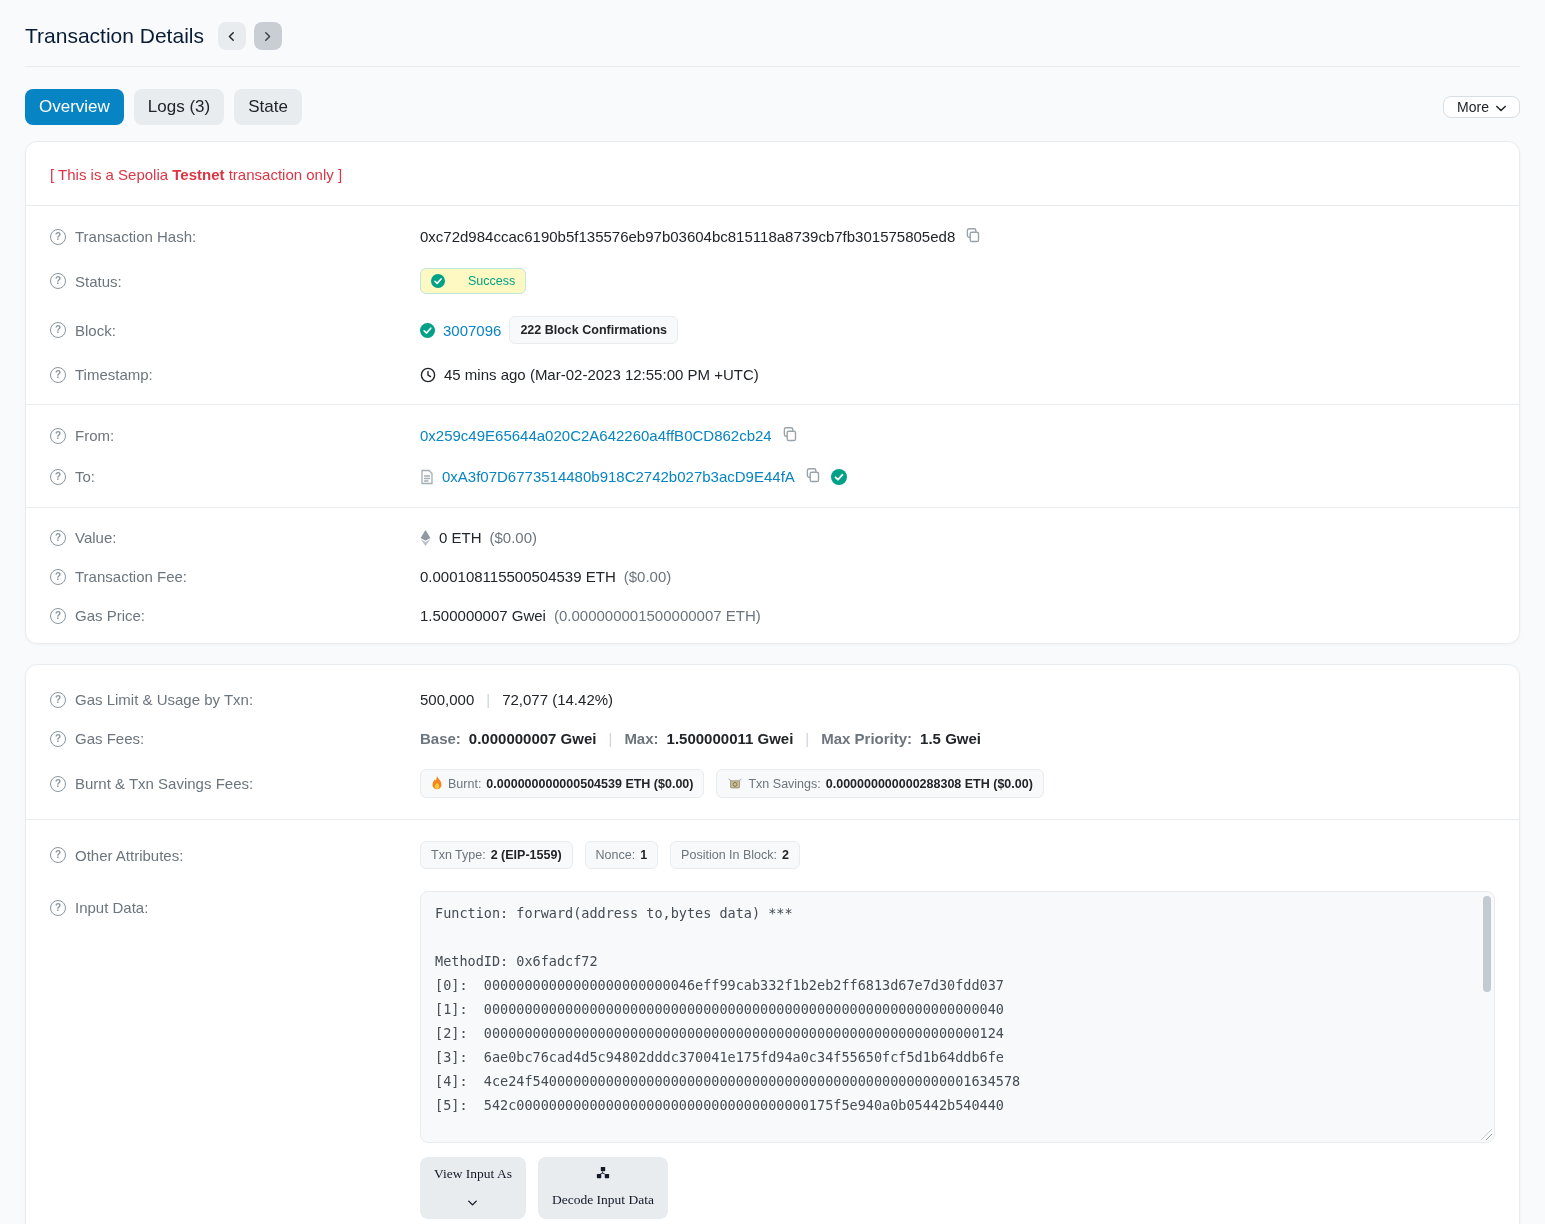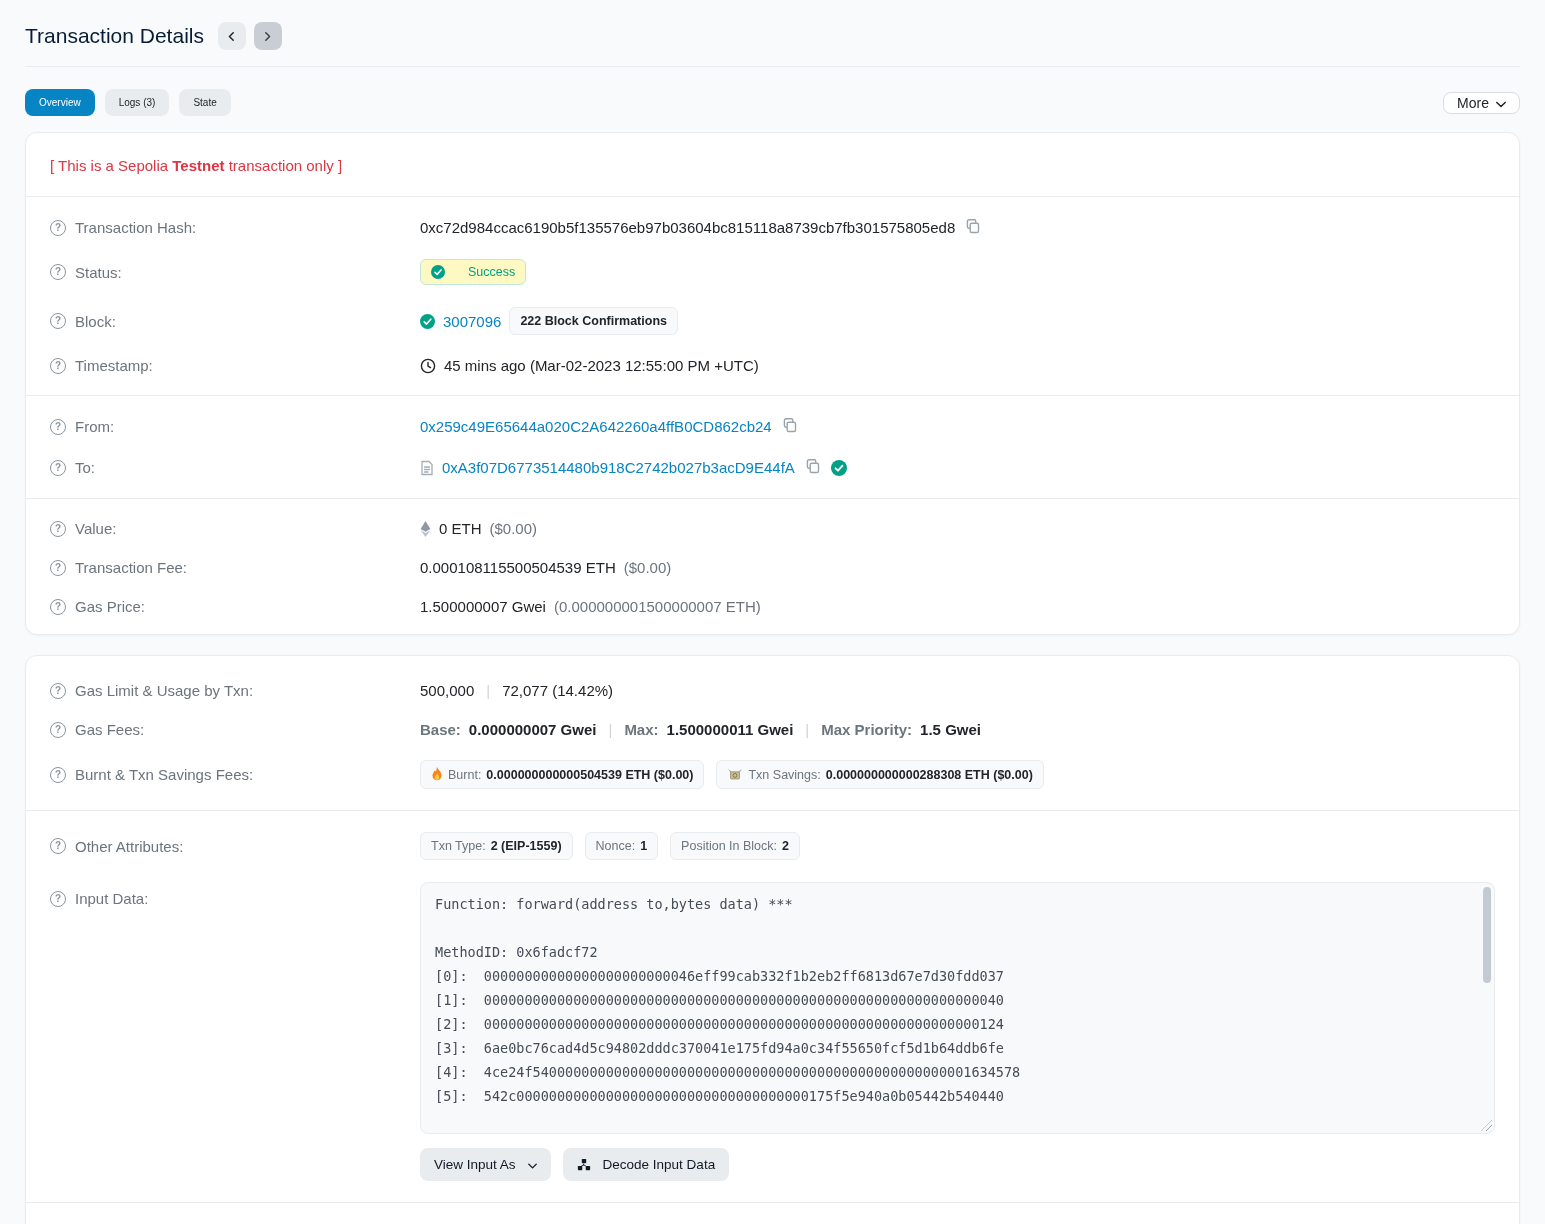--- a/index.html
+++ b/index.html
@@ -17,21 +17,21 @@
   .page-header { display:flex; align-items:center; gap:14px; padding:6px 0 16px 0; border-bottom:1px solid #e9ecef; }
   .page-title { font-size:21px; font-weight:400; margin:0; color:#081d35; }
   .nav-btns { display:flex; gap:8px; }
   .nav-btn { width:28px; height:28px; border:none; border-radius:8px; background:#e9ecef; display:flex; align-items:center; justify-content:center; cursor:pointer; padding:0; }
   .nav-btn.next { background:#c9ced4; }
   .nav-btn svg { display:block; }
 
   
   .tabs-row { display:flex; align-items:center; justify-content:space-between; margin:22px 0 16px 0; }
   .tabs { display:flex; gap:10px; }
-  .tab { border:none; border-radius:8px; padding:8px 14px; font-size:10px; font-weight:500; background:#e9ecef; color:#212529; cursor:pointer; font-family:inherit; }
+  .tab { border:none; border-radius:8px; padding:8px 14px; font-size:17px; font-weight:500; background:#e9ecef; color:#212529; cursor:pointer; font-family:inherit; }
   .tab.active { background:#0784c3; color:#fff; }
   .more-btn { background:#fff; border:1px solid #d8dee4; border-radius:8px; padding:2px 13px; font-size:14px; color:#212529; display:flex; align-items:center; gap:7px; cursor:pointer; font-family:inherit; }
 
   
   .card { background:#fff; border:1px solid #e9ecef; border-radius:12px; box-shadow:0 1px 3px rgba(0,0,0,.04); padding:8px 24px; margin-bottom:20px; }
   .card-divider { border:none; border-top:1px solid #e9ecef; margin:10px -24px; }
 
   .notice { padding:16px 0 12px 0; color:#dc3545; font-size:15px; }
   .notice b { font-weight:700; }
 
@@ -59,21 +59,21 @@
   .fee-val { color:#212529; font-weight:600; }
 
   
   .codebox { position:relative; background:#f8f9fa; border:1px solid #e9ecef; border-radius:8px; height:252px; overflow:hidden; padding:9px 26px 0 14px; width:100%; }
   .codebox pre { margin:0; font-family:"DejaVu Sans Mono", monospace; font-size:13.5px; line-height:24px; color:#444c56; white-space:pre; }
   .vthumb { position:absolute; top:4px; right:3px; width:8px; height:96px; background:#c4cad1; border-radius:4px; cursor:pointer; }
   .resize-grip { position:absolute; right:2px; bottom:2px; width:11px; height:11px; cursor:nwse-resize;
     background:repeating-linear-gradient(135deg, transparent 0 3px, #98a2ab 3px 4px);
     clip-path:polygon(100% 0, 100% 100%, 0 100%); }
   .input-buttons { display:flex; gap:12px; margin-top:14px; }
-  .btn-light { background:#e9ecef; border:none; border-radius:8px; padding:9px 14px; font-size:13.5px; font-weight:500; color:#111827; display:inline-flex; align-items:center; gap:12px; cursor:pointer; font-family:Liberation Sans, sans-serif; }
+  .btn-light { background:#e9ecef; border:none; border-radius:8px; padding:9px 14px; font-size:13.5px; font-weight:500; color:#111827; display:inline-flex; align-items:center; gap:12px; cursor:pointer; font-family:Liberation Serif, serif;flex-direction:column; }
 
   .check-badge { display:inline-flex; }
 </style>
 </head>
 <body>
 
 <div class="page">
 
   <div class="page-header">
     <h1 class="page-title">Transaction Details</h1>

